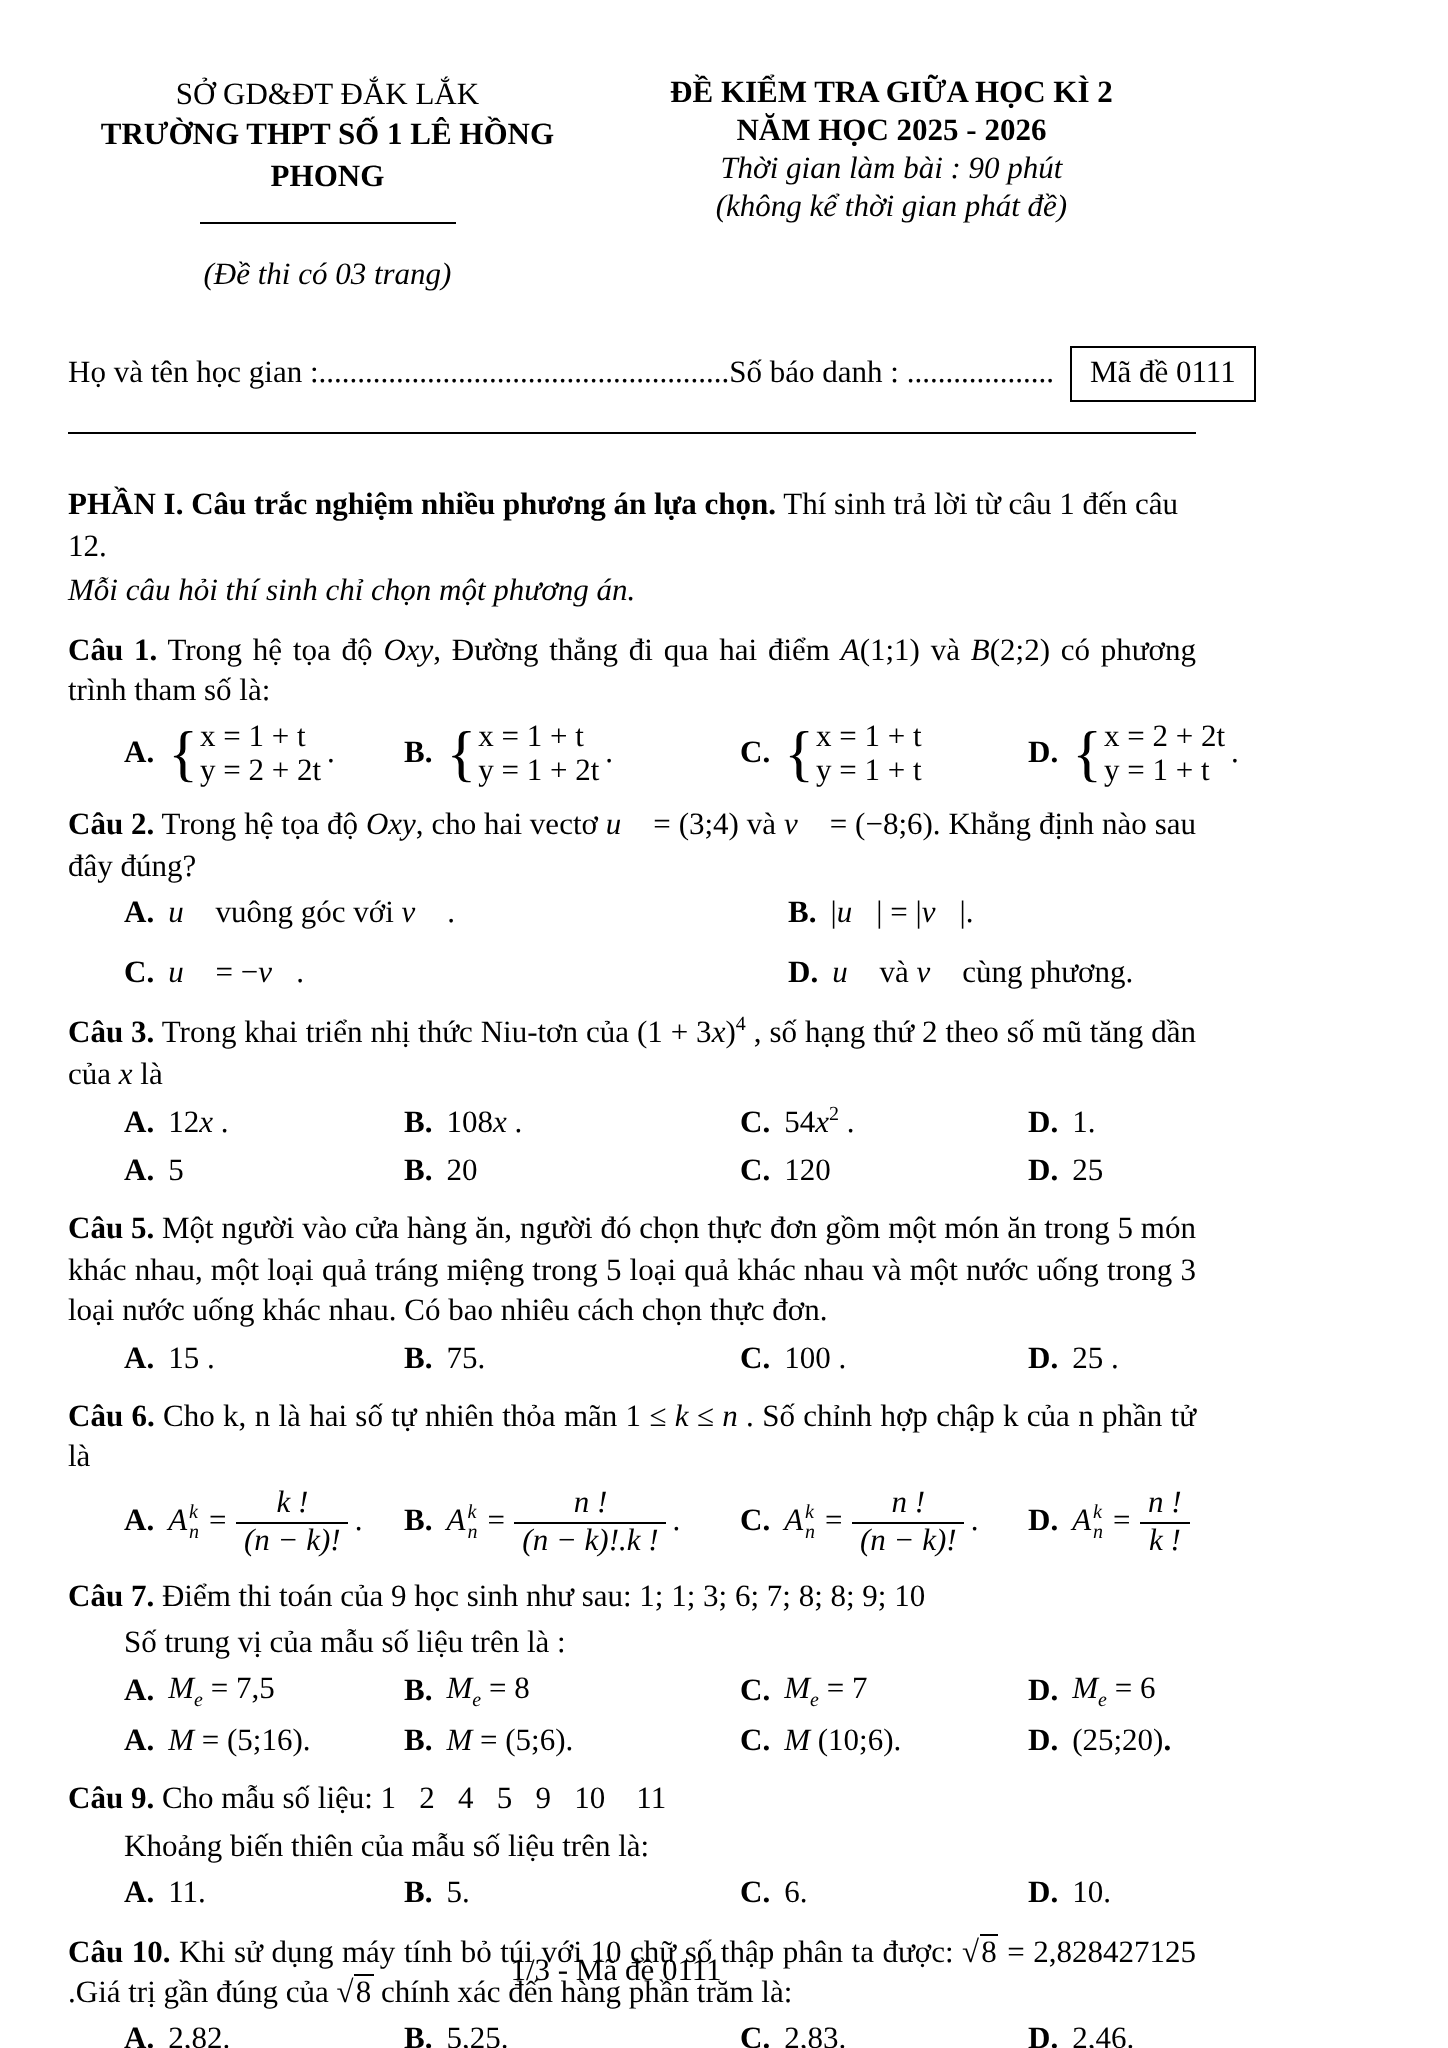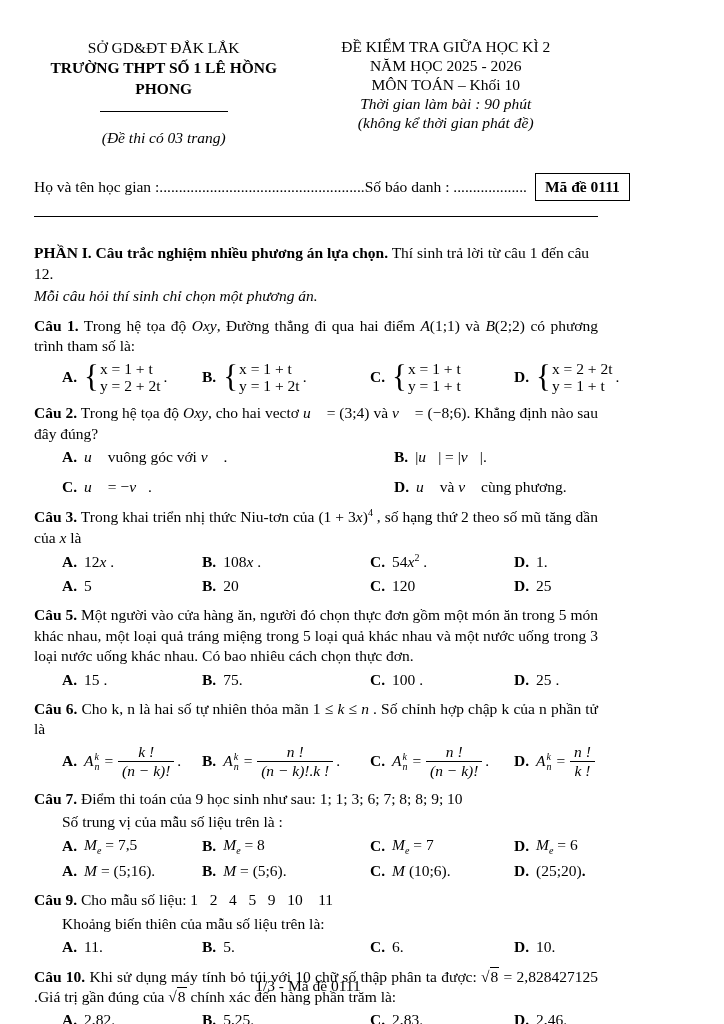--- a/index.html
+++ b/index.html
@@ -1,28 +1,28 @@
 <!DOCTYPE html>
 <html><head>
 <meta charset="utf-8">
 <style>
   html,body{margin:0;padding:0;background:#fff;}
   body{width:724px;height:1024px;position:relative;color:#000;
        font-family:"Liberation Serif","DejaVu Serif",serif;font-size:15.5px;line-height:1.32;}
   .page{box-sizing:border-box;width:632px;height:1024px;padding:38px 34px 0 34px;position:relative;}
-  .b{font-weight:normal}.i{font-style:italic}
+  .b{font-weight:bold}.i{font-style:italic}
   .header{display:flex;align-items:flex-start}
   .h-left{width:46%;text-align:center}
   .h-right{width:54%;text-align:center}
   .h-left .l2{font-weight:bold}
   .shortline{width:128px;border-bottom:1.6px solid #000;margin:12px auto 16px auto;height:0}
   .h-right div{line-height:1.22}
   .student-row{display:flex;align-items:center;margin-top:24px;white-space:nowrap}
   .student-row .grow{flex:0 0 auto}
-  .code-box{border:1.8px solid #000;font-weight:bold;padding:3px 9px;margin-left:8px;font-size:15.5px}
+  .code-box{border:1.8px solid #000;font-weight:normal;padding:3px 9px;margin-left:8px;font-size:15.5px}
   .rule{border:none;border-top:1.7px solid #000;margin:15px 0 0 0}
   .part-title{margin:26px 0 0 0}
   .part-note{margin:2px 0 0 0;font-style:italic}
   .stem{margin:9px 0 3px 0;text-align:justify}
   .subline{padding-left:28px;margin:3px 0 3px 0}
   .opts4{display:grid;grid-template-columns:140px 168px 144px 1fr;padding-left:28px;margin:3px 0 2px 0;align-items:center}
   .opts2{display:grid;grid-template-columns:332px 1fr;row-gap:9px;padding-left:28px;margin:3px 0 2px 0}
   .opt{display:flex;align-items:center;white-space:nowrap}
   .ol{font-weight:bold;margin-right:7px}
   .ot i,.math{font-style:italic}
@@ -48,21 +48,20 @@
   <div class="header">
     <div class="h-left">
       <div>SỞ GD&amp;ĐT ĐẮK LẮK</div>
       <div class="l2">TRƯỜNG THPT SỐ 1 LÊ HỒNG PHONG</div>
       <div class="shortline"></div>
       <div class="i">(Đề thi có 03 trang)</div>
     </div>
     <div class="h-right">
       <div class="b">ĐỀ KIỂM TRA GIỮA HỌC KÌ 2</div>
       <div class="b">NĂM HỌC 2025 - 2026</div>
-      <div class="b">MÔN TOÁN – Khối 10</div>
       <div class="i">Thời gian làm bài : 90 phút</div>
       <div class="i">(không kể thời gian phát đề)</div>
     </div>
   </div>
 
   <div class="student-row">
     <span class="grow">Họ và tên học gian :.....................................................</span>
     <span class="grow"> Số báo danh : ...................</span>
     <span class="code-box">Mã đề 0111</span>
   </div>

